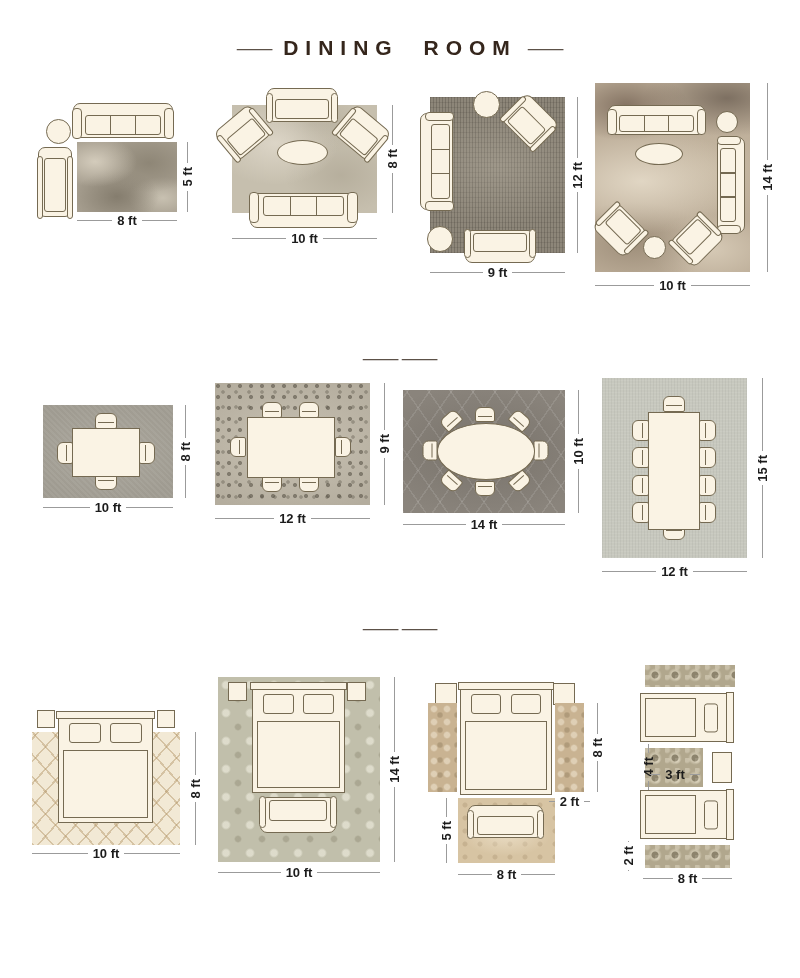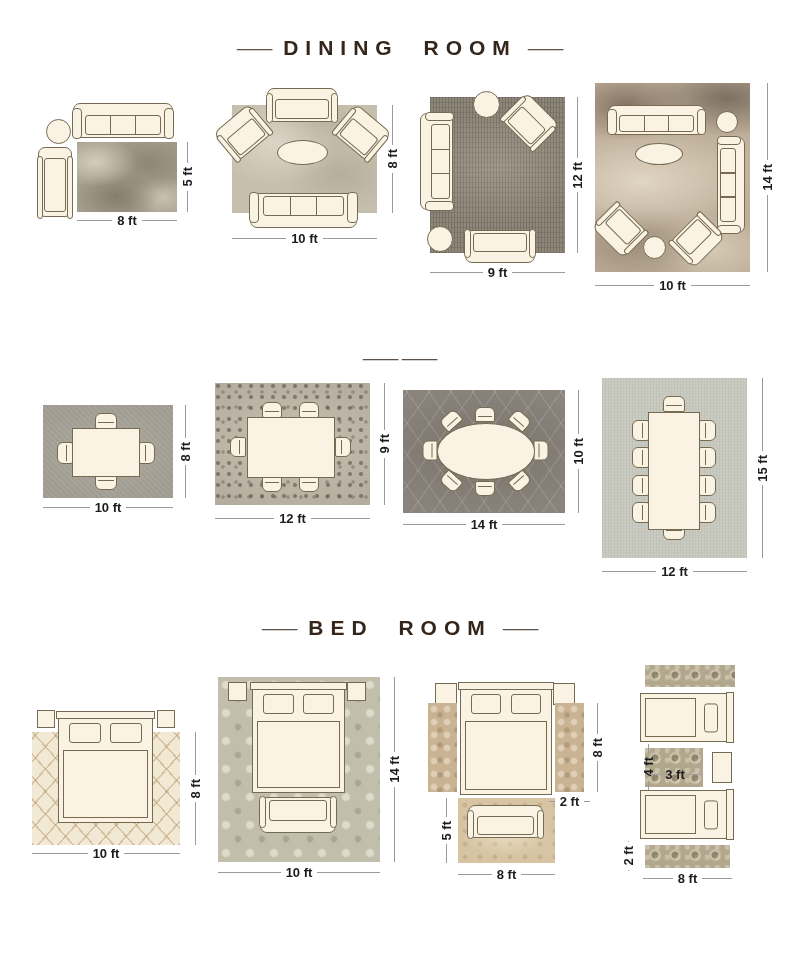--- a/index.html
+++ b/index.html
@@ -297,21 +297,20 @@
   <div class="piece table" style="left:648px;top:412px;width:52px;height:118px"></div>
   <div class="dim dim-h" style="left:602px;top:565px;width:145px">
       <span>12 ft</span>
     </div>
   <div class="dim dim-v" style="left:754px;top:378px;width:16px;height:180px">
       <span>15 ft</span>
     </div>
 
   <div class="sec-title" style="top:616px">
     <span class="dash">—</span>
-    <span>BED ROOM</span>
     <span class="dash">—</span>
   </div>
 
   <div class="rug t-br1" style="left:32px;top:732px;width:148px;height:113px"></div>
   <div class="piece nstand" style="left:37px;top:710px;width:18px;height:18px"></div>
   <div class="piece nstand" style="left:157px;top:710px;width:18px;height:18px"></div>
   <div class="piece bed" style="left:58px;top:712px;width:95px;height:111px">
     <i class="pw l"></i>
       <i class="pw r"></i>
   </div>

